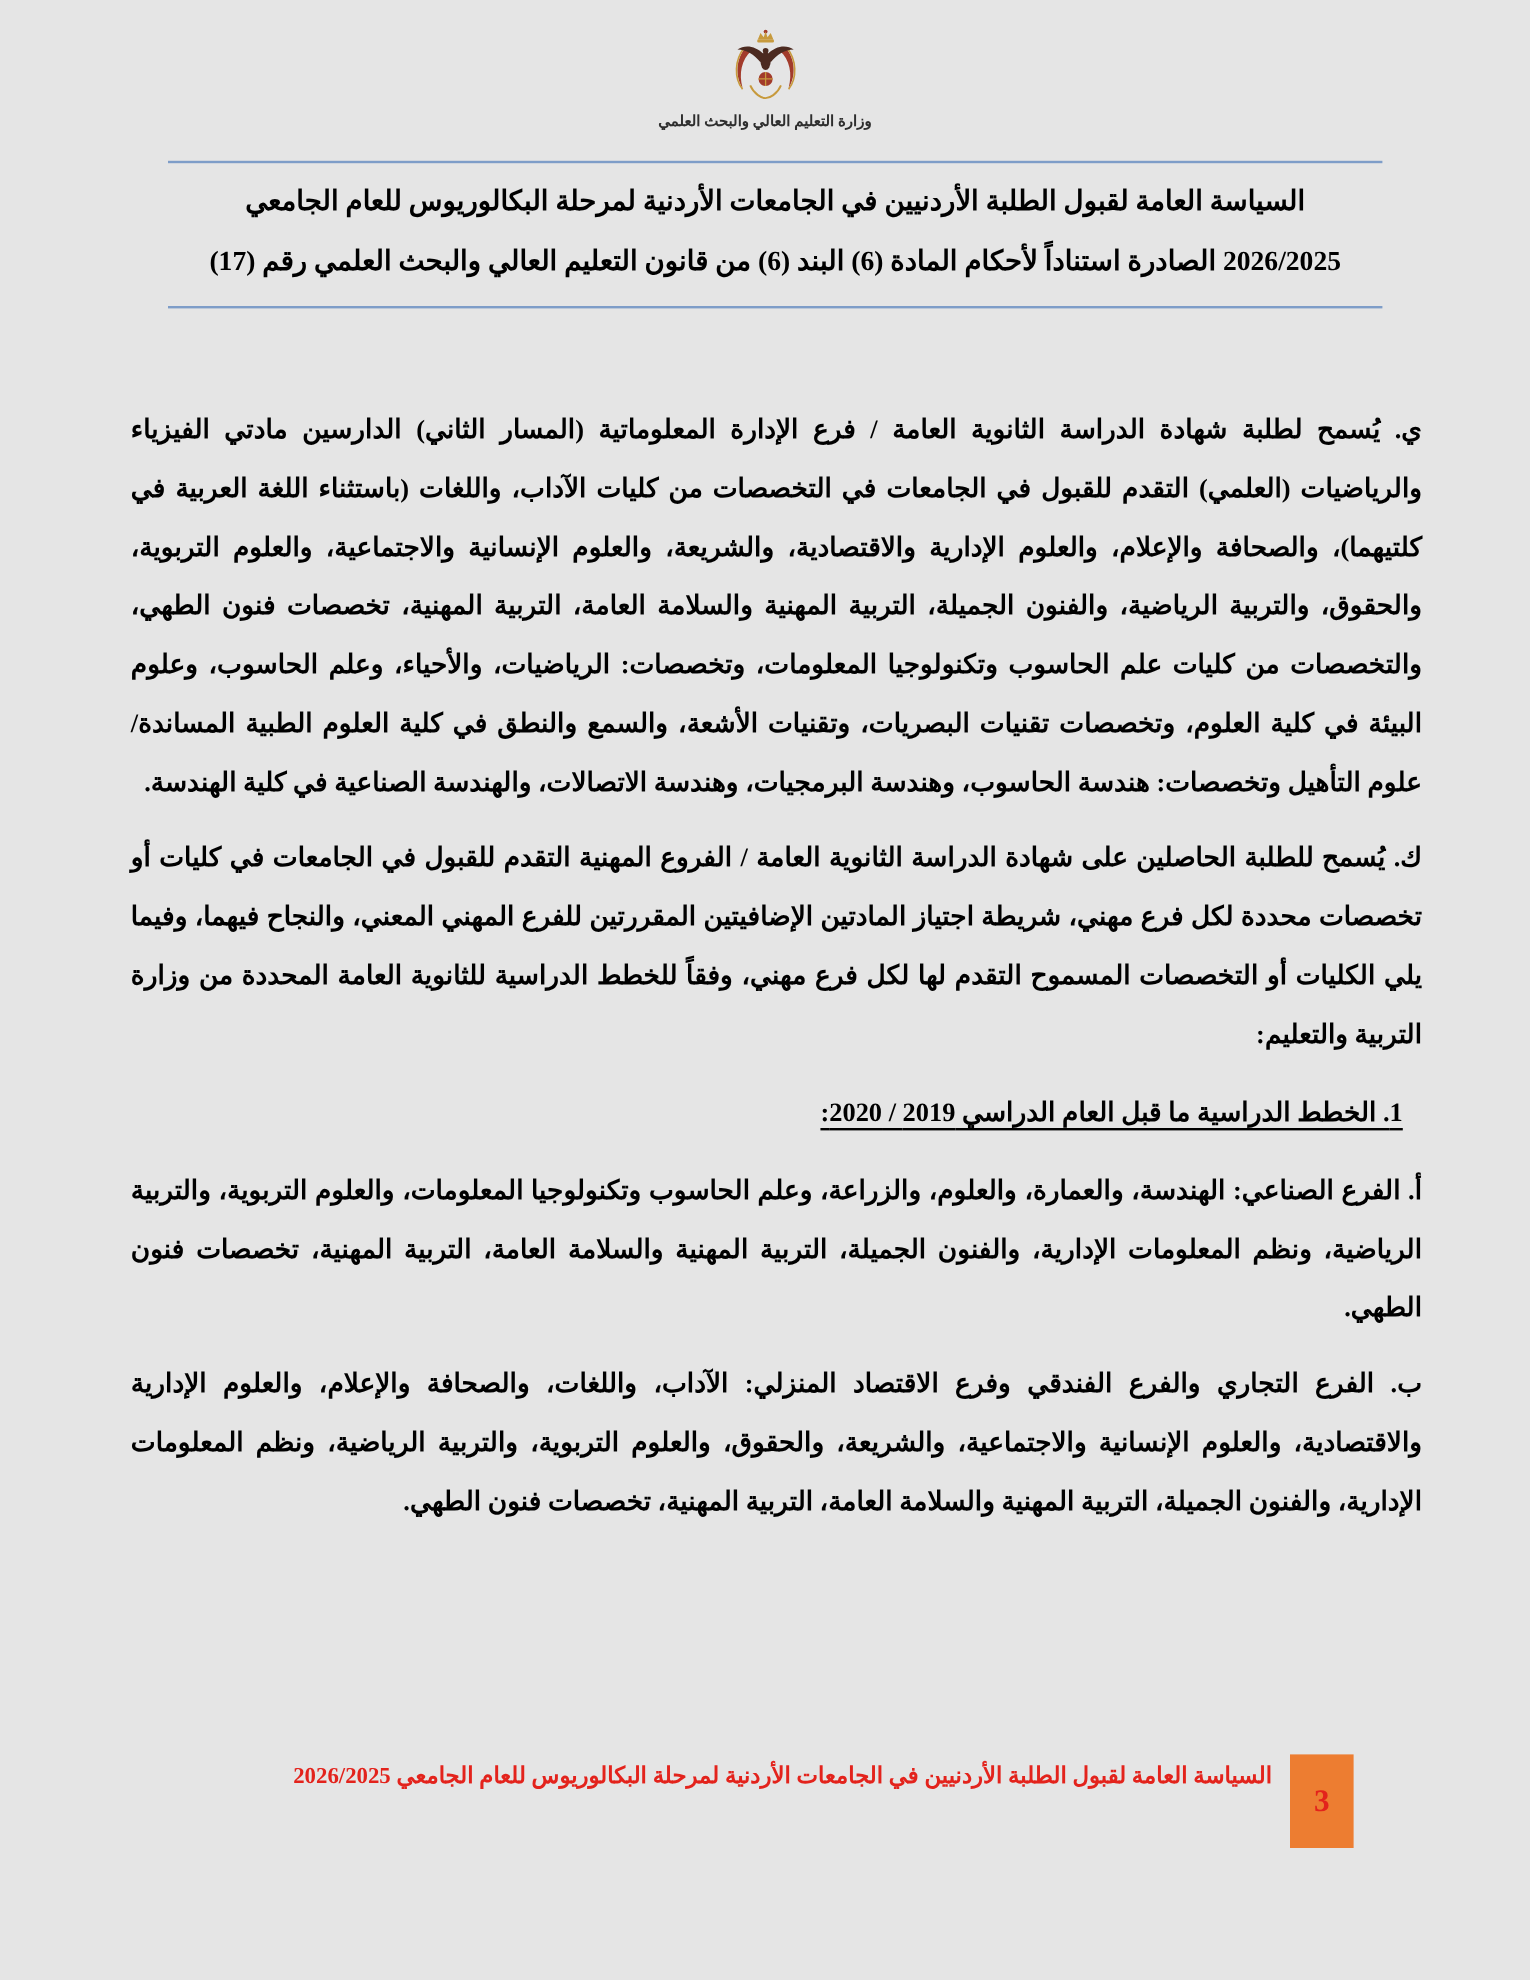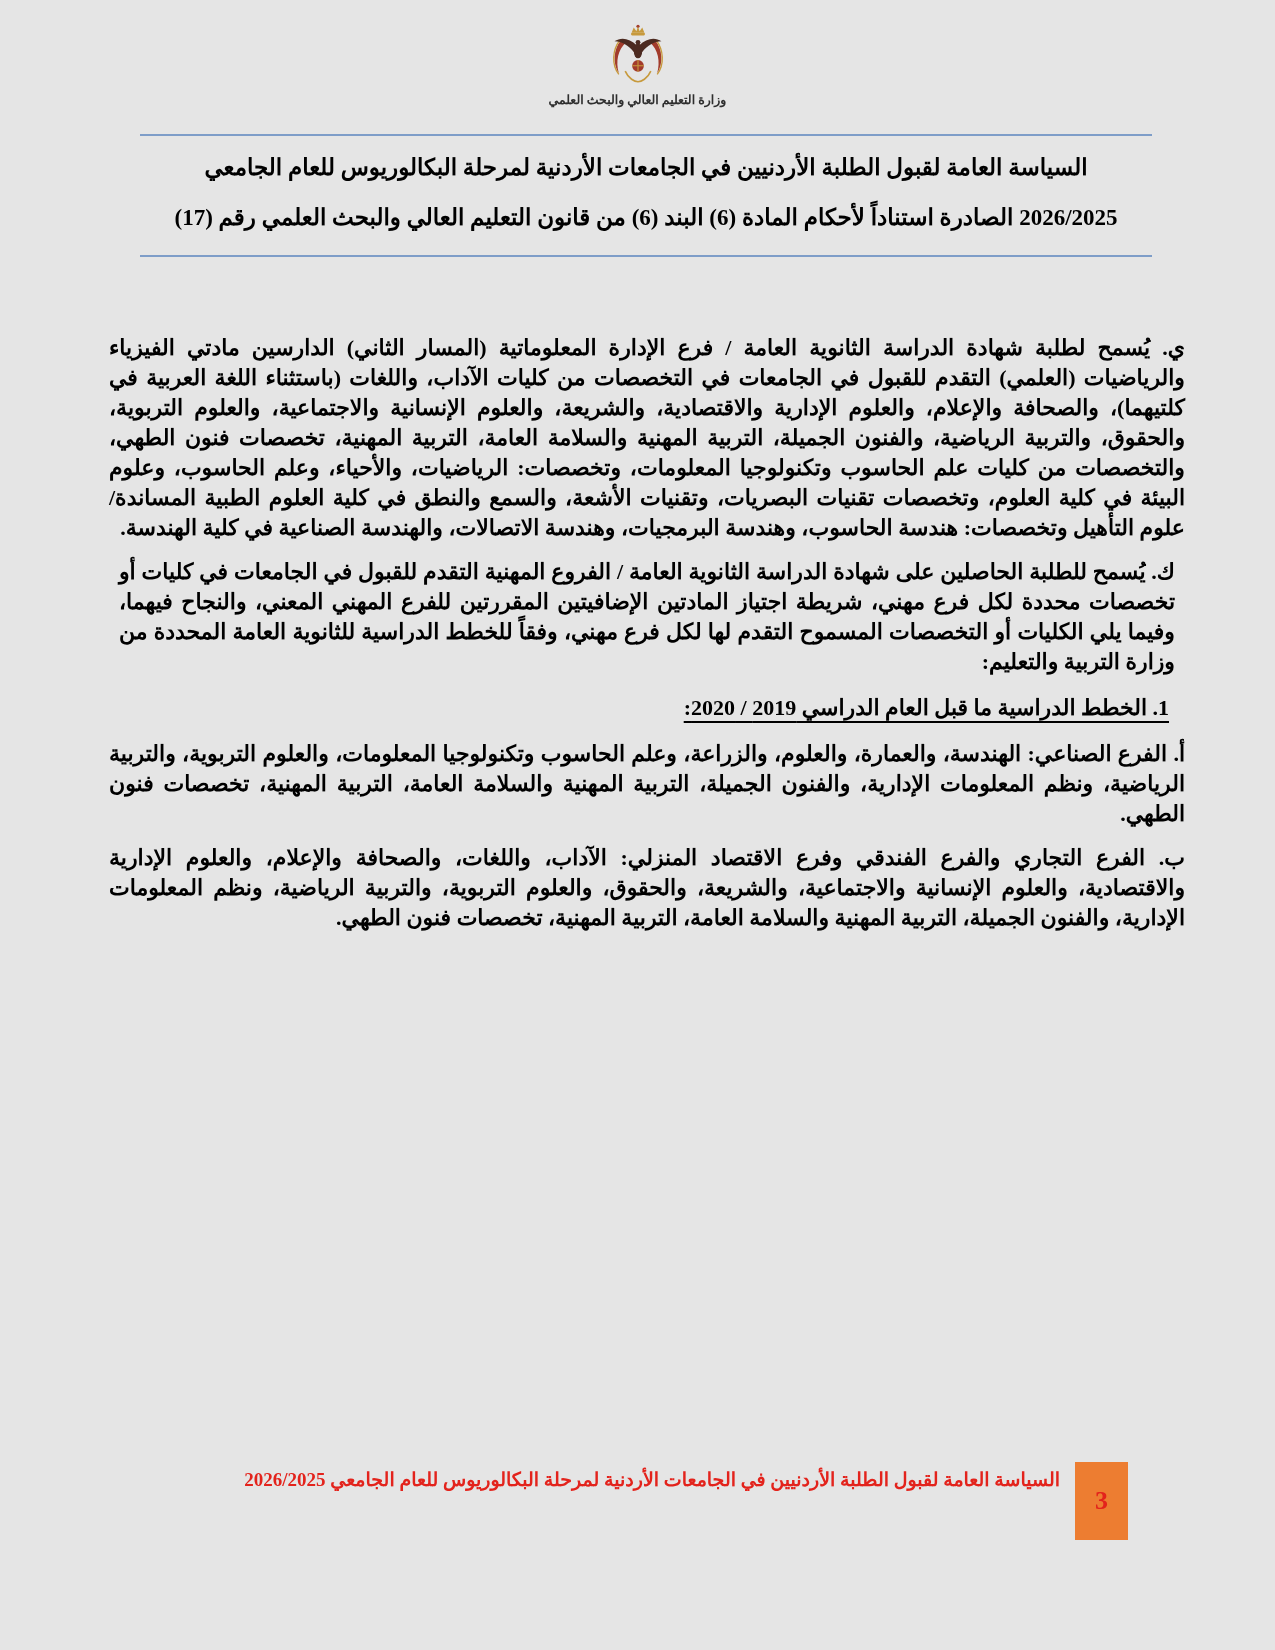--- a/index.html
+++ b/index.html
@@ -48,25 +48,25 @@
     color:var(--text-black);
     white-space:nowrap;
   }
   
   .doc-body{
     position:absolute;top:333px;left:109px;right:90px;
     direction:rtl;
     text-align:justify;
     font-size:22px;
     font-weight:700;
-    line-height:30px;
+    line-height:49px;
     color:var(--text-black);
   }
   .doc-body p{margin:0 0 14px 0;}
-  .doc-body p.tight{margin:10px;}
+  .doc-body p.tight{margin:0;}
   .doc-body p.heading{
     margin:16px;
     text-decoration:underline;
     text-underline-offset:6px;
   }
   .doc-body p.gap-top{margin-top:6px;}
   
   .footer-text{
     position:absolute;top:1468px;right:215px;left:150px;
     direction:rtl;

